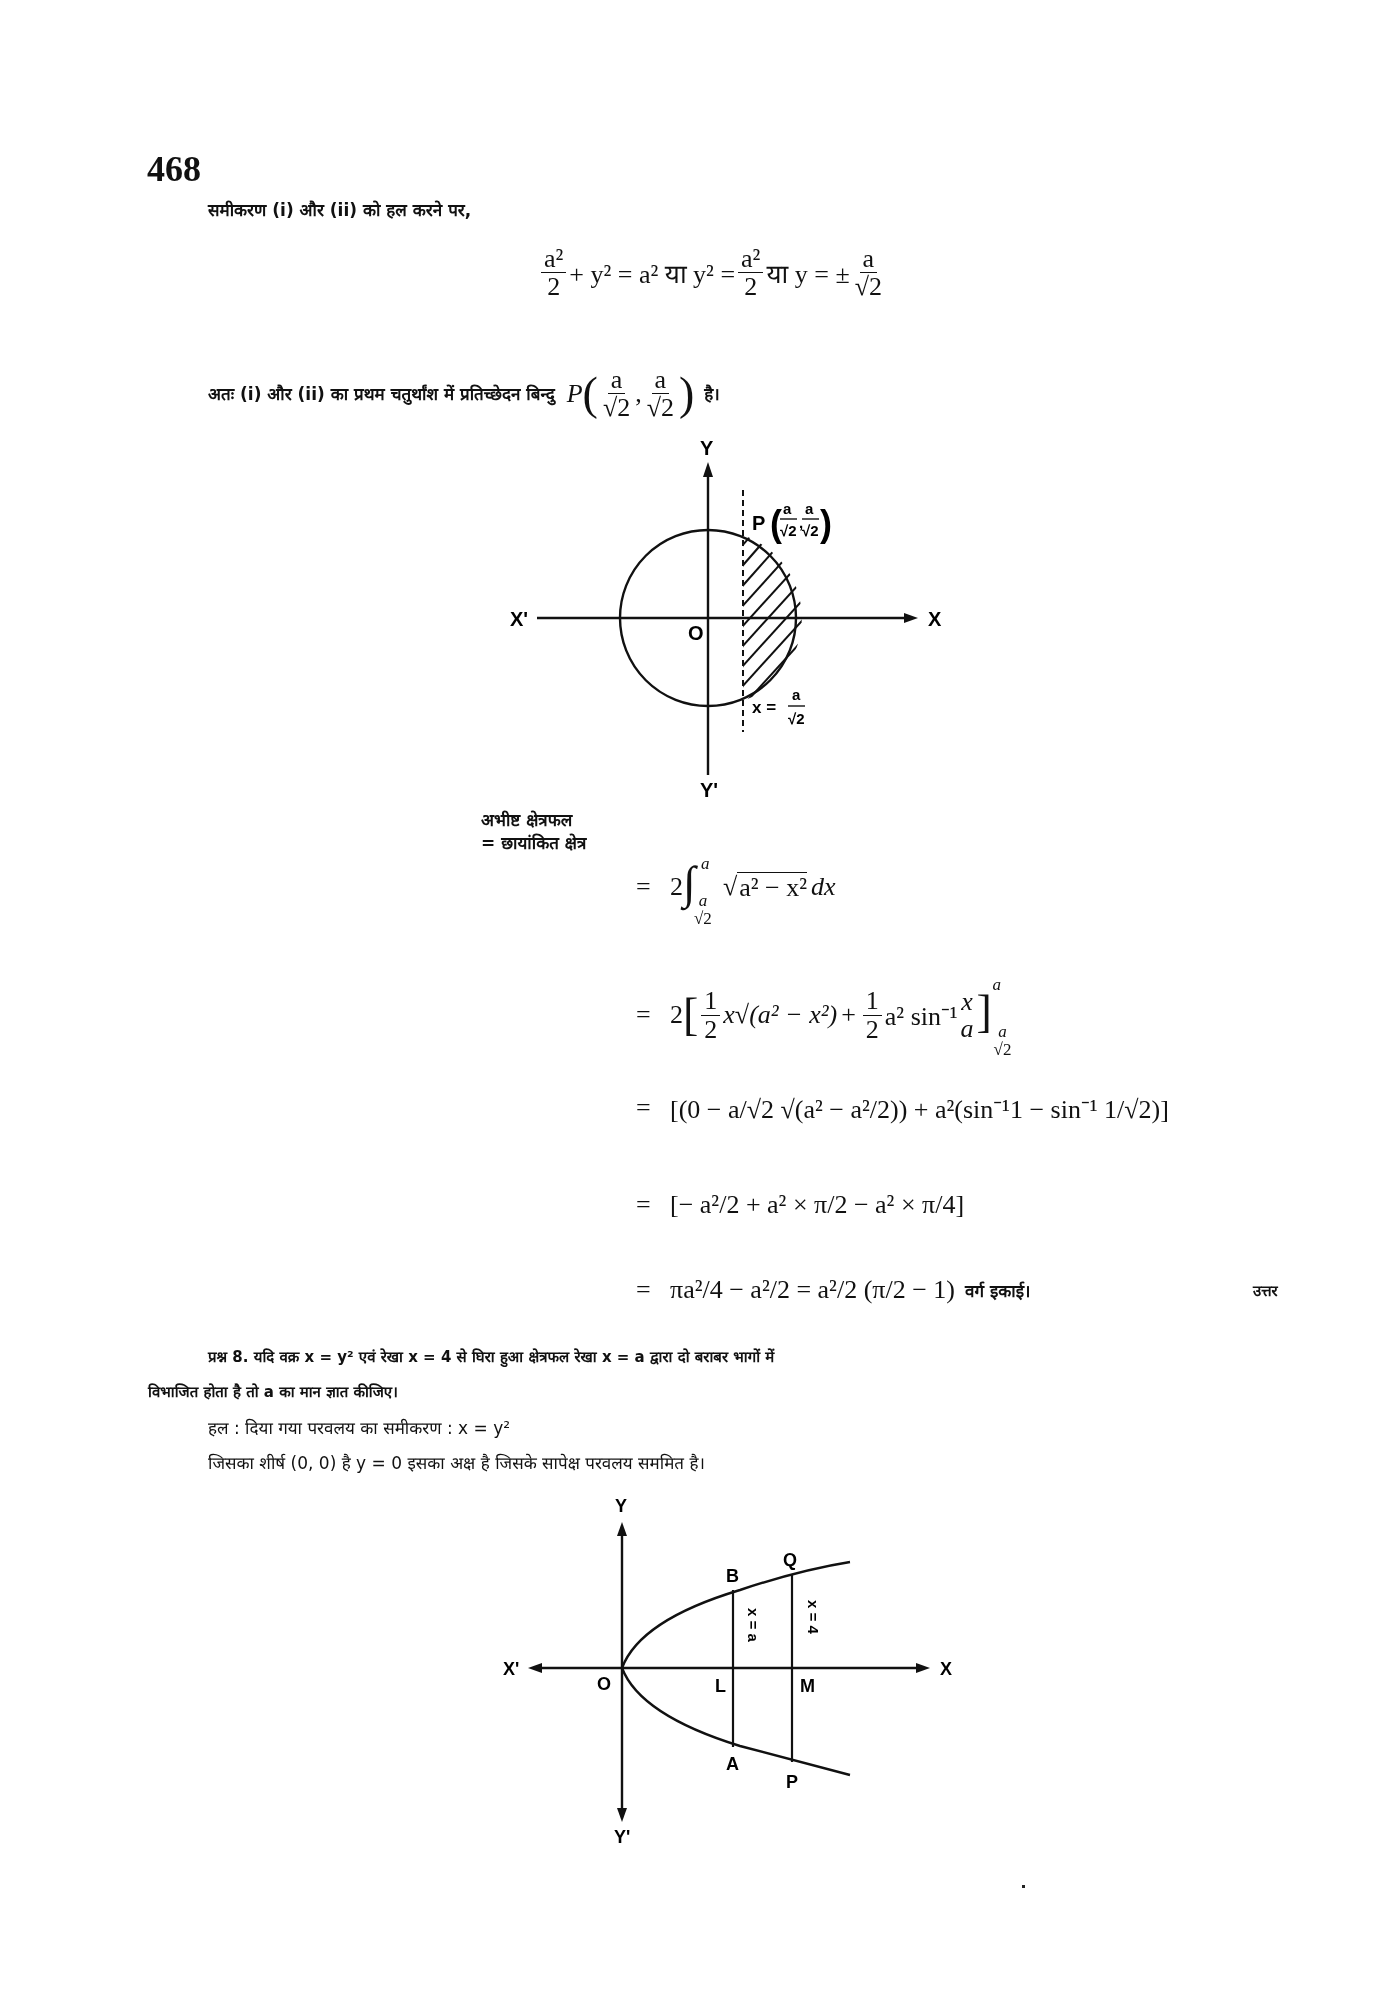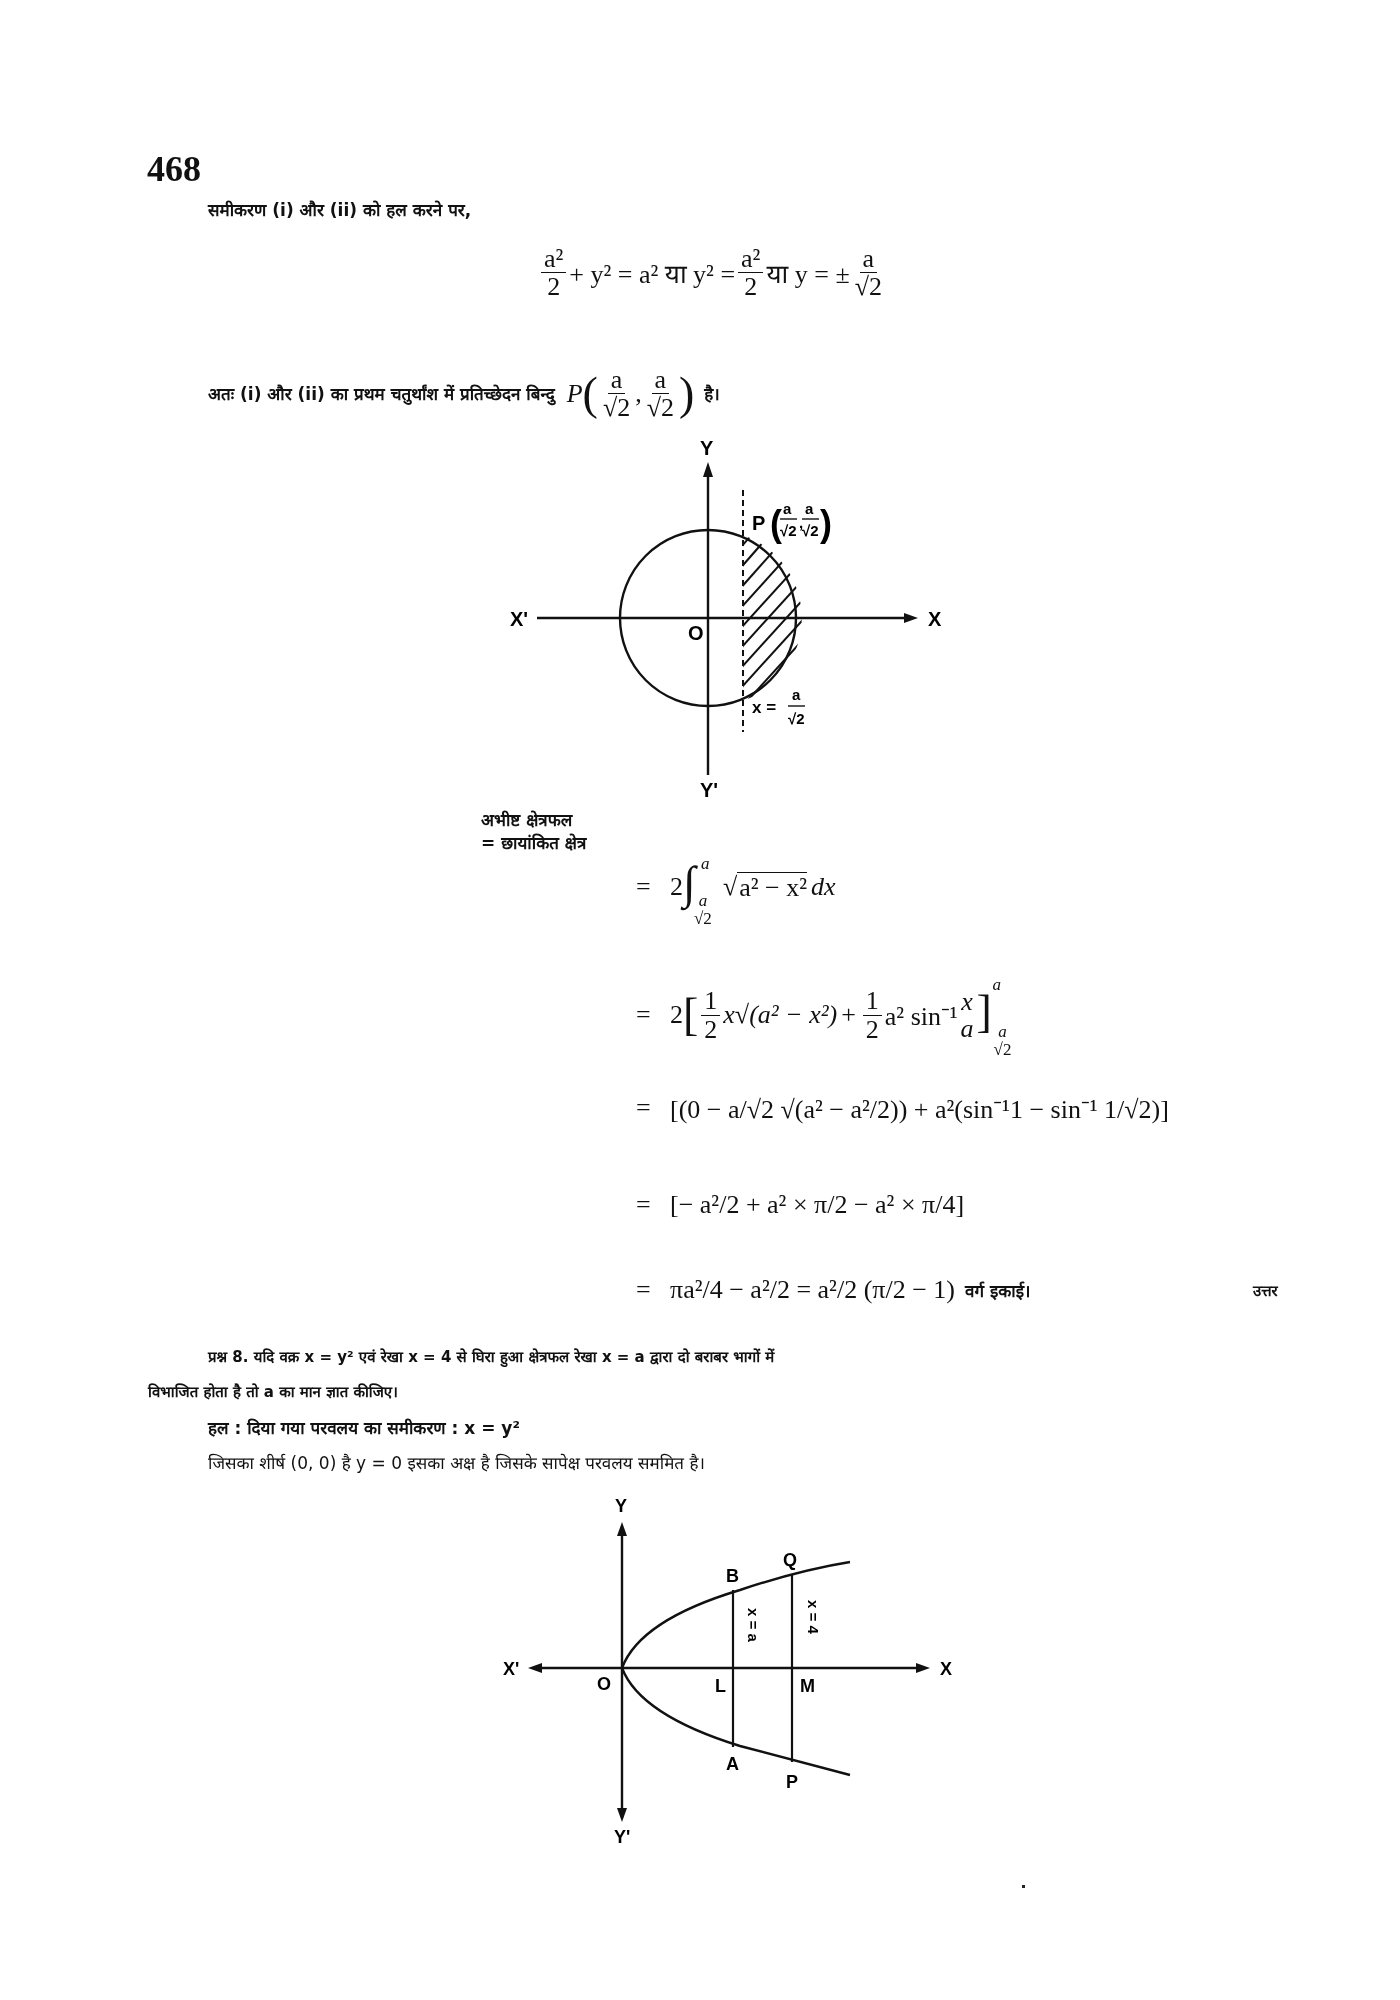--- a/index.html
+++ b/index.html
@@ -174,21 +174,21 @@
 <div class="abs m dline" style="left:636px;top:1275px;">
   <span class="eq">=</span>
   <span>πa²/4 − a²/2 = a²/2 (π/2 − 1)</span>
   <span class="hi" style="margin-left:10px;">वर्ग इकाई।</span>
 </div>
 <div class="abs hib" style="left:1253px;top:1280px;">उत्तर</div>
 
 <div class="abs hib" style="left:208px;top:1346px;width:1100px;">प्रश्न 8. यदि वक्र x = y² एवं रेखा x = 4 से घिरा हुआ क्षेत्रफल रेखा x = a द्वारा दो बराबर भागों में</div>
 <div class="abs hib" style="left:148px;top:1381px;">विभाजित होता है तो a का मान ज्ञात कीजिए।</div>
 
-<div class="abs hi" style="left:208px;top:1416px;font-weight:bold;">हल : दिया गया परवलय का समीकरण : x = y²</div>
+<div class="abs hi" style="left:208px;top:1416px;font-weight:normal;">हल : दिया गया परवलय का समीकरण : x = y²</div>
 <div class="abs hi" style="left:208px;top:1451px;font-weight:normal;">जिसका शीर्ष (0, 0) है y = 0 इसका अक्ष है जिसके सापेक्ष परवलय सममित है।</div>
 
 <svg class="abs" style="left:495px;top:1490px;" width="470" height="375" viewBox="495 1490 470 375">
   <line x1="540" y1="1668" x2="918" y2="1668" stroke="#111" stroke-width="2.4"></line>
   <polygon points="930,1668 916,1663 916,1673" fill="#111"></polygon>
   <polygon points="528,1668 542,1663 542,1673" fill="#111"></polygon>
   <line x1="622" y1="1535" x2="622" y2="1810" stroke="#111" stroke-width="2.4"></line>
   <polygon points="622,1522 617,1536 627,1536" fill="#111"></polygon>
   <polygon points="622,1822 617,1808 627,1808" fill="#111"></polygon>
   <path d="M 850 1562 Q 800 1570 740 1590 Q 640 1620 622 1668 Q 640 1715 740 1746 Q 800 1762 850 1775" fill="none" stroke="#111" stroke-width="2.4"></path>

